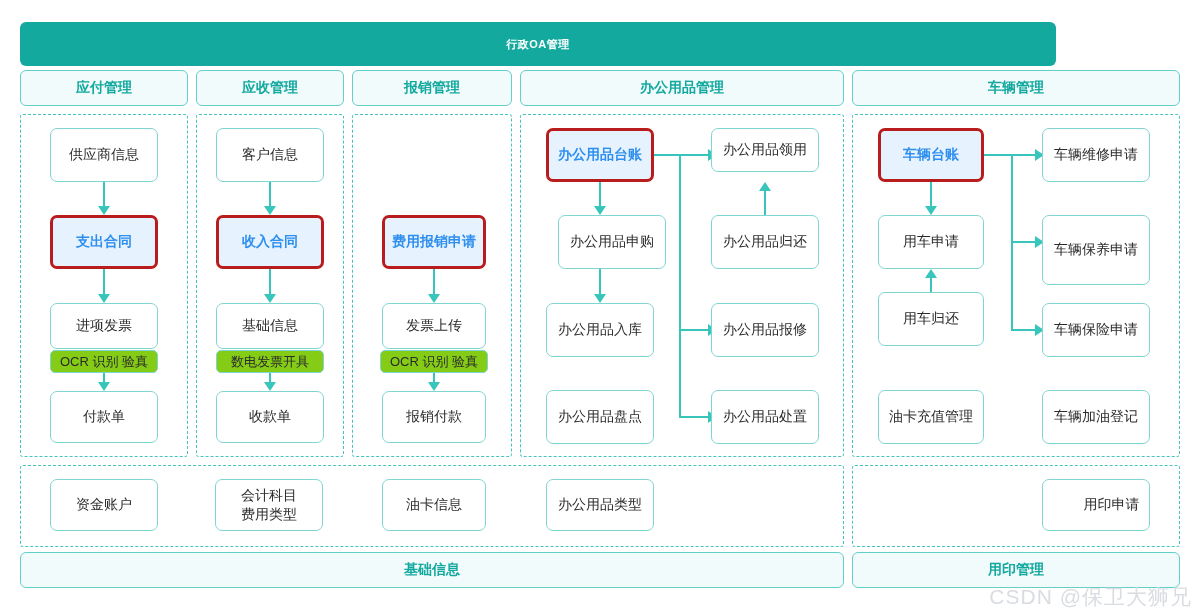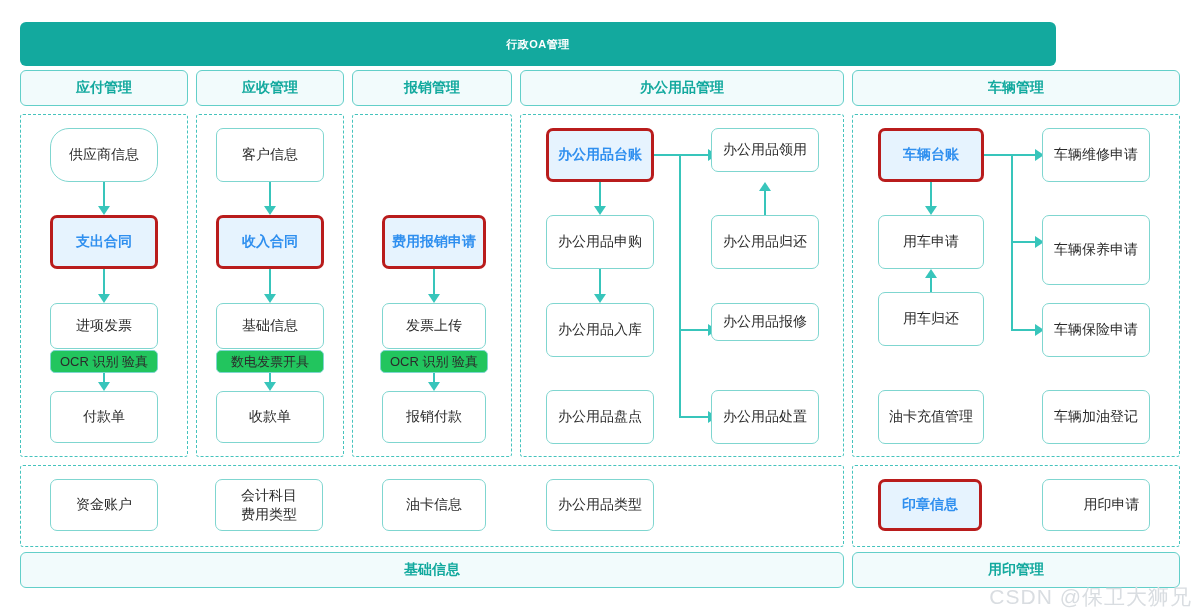--- a/index.html
+++ b/index.html
@@ -72,21 +72,21 @@
     background: #e6f3fe;
     border: 3px solid #b91c1c;
     color: #2f8fef;
     font-weight: bold;
   }
 
   
   .subnode {
     border: 1px solid #7fd6d0;
     border-radius: 5px;
-    background: #22c55e;
+    background: #84cc16;
     color: #2b2b2b;
     font-size: 13px;
     display: flex; align-items: center; justify-content: center;
     text-align: center;
   }
 
   
   .footbar {
     height: 36px;
     background: #f2fbfc;
@@ -143,21 +143,21 @@
   <div class="abs colhead" style="left:352px; top:70px;  width:160px;">报销管理</div>
   <div class="abs colhead" style="left:520px; top:70px;  width:324px;">办公用品管理</div>
   <div class="abs colhead" style="left:852px; top:70px;  width:328px;">车辆管理</div>
 
   <div class="abs dashgroup" style="left:20px;  top:114px; width:168px; height:343px;"></div>
   <div class="abs dashgroup" style="left:196px; top:114px; width:148px; height:343px;"></div>
   <div class="abs dashgroup" style="left:352px; top:114px; width:160px; height:343px;"></div>
   <div class="abs dashgroup" style="left:520px; top:114px; width:324px; height:343px;"></div>
   <div class="abs dashgroup" style="left:852px; top:114px; width:328px; height:343px;"></div>
 
-  <div class="abs node" style="left:50px; top:128px; width:108px; height:54px;border-radius:19px;">供应商信息</div>
+  <div class="abs node" style="left:50px; top:128px; width:108px; height:54px;">供应商信息</div>
 
   <div class="abs vline" style="left:103px; top:182px;  height:24px;"></div>
   <div class="abs arrow-down" style="left:98px;  top:206px;"></div>
 
   <div class="abs node blue" style="left:50px; top:215px; width:108px; height:54px;">支出合同</div>
 
   <div class="abs vline" style="left:103px; top:269px;  height:25px;"></div>
   <div class="abs arrow-down" style="left:98px;  top:294px;"></div>
 
   <div class="abs node" style="left:50px; top:303px; width:108px; height:46px;">进项发票</div>
@@ -191,21 +191,21 @@
   <div class="abs subnode" style="left:380px; top:350px; width:108px; height:23px;">OCR 识别 验真</div>
   <div class="abs vline" style="left:433px; top:373px;  height:9px;"></div>
   <div class="abs arrow-down" style="left:428px; top:382px;"></div>
 
   <div class="abs node" style="left:382px; top:391px; width:104px; height:52px;">报销付款</div>
 
   <div class="abs node blue" style="left:546px; top:128px; width:108px; height:54px;">办公用品台账</div>
   <div class="abs vline" style="left:599px; top:182px;  height:24px;"></div>
   <div class="abs arrow-down" style="left:594px; top:206px;"></div>
 
-  <div class="abs node" style="left:546px; top:215px; width:108px; height:54px;">办公用品申购</div>
+  <div class="abs node" style="left:558px; top:215px; width:108px; height:54px;">办公用品申购</div>
   <div class="abs vline" style="left:599px; top:269px;  height:25px;"></div>
   <div class="abs arrow-down" style="left:594px; top:294px;"></div>
 
   <div class="abs node" style="left:546px; top:303px; width:108px; height:54px;">办公用品入库</div>
   <div class="abs node" style="left:546px; top:390px; width:108px; height:54px;">办公用品盘点</div>
 
   <div class="abs hline" style="left:654px; top:154px; width:43px;"></div>
   <div class="abs vline" style="left:679px; top:154px; height:263px;"></div>
 
   <div class="abs hline" style="left:679px; top:154px; width:29px;"></div>
@@ -215,21 +215,21 @@
   <div class="abs arrow-right" style="left:708px; top:324px;"></div>
 
   <div class="abs hline" style="left:679px; top:416px; width:29px;"></div>
   <div class="abs arrow-right" style="left:708px; top:411px;"></div>
 
   <div class="abs vline" style="left:764px; top:191px; height:24px;"></div>
   <div class="abs arrow-up" style="left:759px; top:182px;"></div>
 
   <div class="abs node" style="left:711px; top:128px; width:108px; height:44px;">办公用品领用</div>
   <div class="abs node" style="left:711px; top:215px; width:108px; height:54px;">办公用品归还</div>
-  <div class="abs node" style="left:711px; top:303px; width:108px; height:38px;">办公用品报修</div>
+  <div class="abs node" style="left:711px; top:303px; width:108px; height:54px;">办公用品报修</div>
   <div class="abs node" style="left:711px; top:390px; width:108px; height:54px;">办公用品处置</div>
 
   <div class="abs node blue" style="left:878px; top:128px; width:106px; height:54px;">车辆台账</div>
   <div class="abs vline" style="left:930px; top:182px;  height:24px;"></div>
   <div class="abs arrow-down" style="left:925px; top:206px;"></div>
 
   <div class="abs node" style="left:878px; top:215px; width:106px; height:54px;">用车申请</div>
 
   <div class="abs vline" style="left:930px; top:278px; height:25px;"></div>
   <div class="abs arrow-up" style="left:925px; top:269px;"></div>
@@ -256,21 +256,20 @@
 
   <div class="abs dashgroup" style="left:20px;  top:465px; width:824px; height:82px;"></div>
   <div class="abs dashgroup" style="left:852px; top:465px; width:328px; height:82px;"></div>
 
   <div class="abs node" style="left:50px;  top:479px; width:108px; height:52px;">资金账户</div>
   <div class="abs node two-line" style="left:215px; top:479px; width:108px; height:52px; white-space:pre-line;">会计科目
 费用类型</div>
   <div class="abs node" style="left:382px; top:479px; width:104px; height:52px;">油卡信息</div>
   <div class="abs node" style="left:546px; top:479px; width:108px; height:52px;">办公用品类型</div>
 
-  <div class="abs node blue" style="left:878px;  top:479px; width:104px; height:52px;">印章信息</div>
   <div class="abs node" style="left:1042px; top:479px; width:108px; height:52px;padding-left:35px;">用印申请</div>
 
   <div class="abs footbar" style="left:20px;  top:552px; width:824px;">基础信息</div>
   <div class="abs footbar" style="left:852px; top:552px; width:328px;">用印管理</div>
 
   <div class="abs watermark">CSDN @保卫大狮兄</div>
 
 </div>
 
 </body></html>

